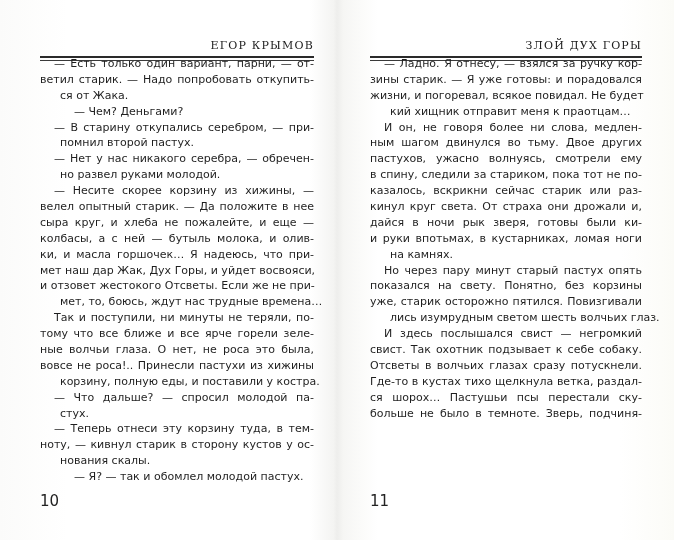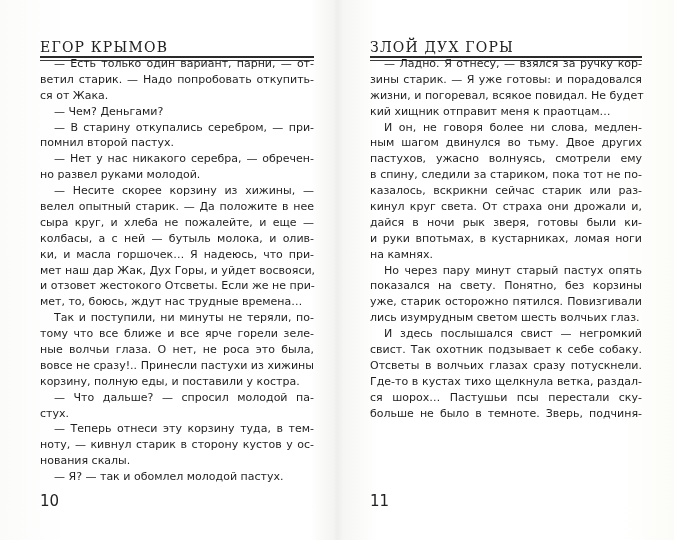--- a/index.html
+++ b/index.html
@@ -7,41 +7,41 @@
   .spread {
     position: relative; width: 674px; height: 540px;
     background: linear-gradient(to right, #fbfbfa 0%, #ffffff 10%, #ffffff 46%, #f4f4f2 49.5%, #eeeeec 50%, #f6f6f4 51%, #ffffff 56%, #ffffff 92%, #fbfbf7 100%);
     font-family: "DejaVu Sans", sans-serif;
     color: #1f1f1f;
   }
   .page { position: absolute; top: 0; height: 540px; }
   .page.left { left: 40px; width: 274px; }
   .page.right { left: 370px; width: 272px; }
   .running-head {
-    position: absolute; top: 39px; left: 0; right: 0;
-    text-align: left;
+    position: absolute; top: 39px; left: 11px; right: 0;
+    text-align: right;
     font-family: "DejaVu Serif", serif;
-    font-size: 14px; letter-spacing: 1.2px;
+    font-size: 11px; letter-spacing: 1.2px;
     color: #202020;
   }
   .rule {
     position: absolute; top: 56px; left: 0; right: 0; height: 5px;
     border-top: 2.2px solid #2a2a2a;
     border-bottom: 0.9px solid #3a3a3a;
   }
   .body-text {
     position: absolute; top: 56px; left: 0; right: 0;
     font-size: 11px; line-height: 15.9px;
   }
   .line {
     display: block; white-space: nowrap;
     text-align: justify; text-align-last: justify;
     height: 15.9px; overflow: visible;
   }
-  .line.last { text-align-last: left; }
+  .line.last { text-align-last: left; margin-left: 20px; }
   .line.indent { padding-left: 14px; }
   .folio {
     position: absolute; top: 492px; left: 0; right: 0;
     text-align: left; font-size: 15px; color: #222;
   }
 </style>
 </head>
 <body>
 
 <div class="spread">
@@ -62,21 +62,21 @@
         <span class="line">велел опытный старик. — Да положите в нее</span>
         <span class="line">сыра круг, и хлеба не пожалейте, и еще —</span>
         <span class="line">колбасы, а с ней — бутыль молока, и олив-</span>
         <span class="line">ки, и масла горшочек… Я надеюсь, что при-</span>
         <span class="line">мет наш дар Жак, Дух Горы, и уйдет восвояси,</span>
         <span class="line">и отзовет жестокого Отсветы. Если же не при-</span>
         <span class="line last">мет, то, боюсь, ждут нас трудные времена…</span>
         <span class="line indent">Так и поступили, ни минуты не теряли, по-</span>
         <span class="line">тому что все ближе и все ярче горели зеле-</span>
         <span class="line">ные волчьи глаза. О нет, не роса это была,</span>
-        <span class="line">вовсе не сразу!.. Принесли пастухи из хижины</span>
+        <span class="line">вовсе не роса!.. Принесли пастухи из хижины</span>
         <span class="line last">корзину, полную еды, и поставили у костра.</span>
         <span class="line indent">— Что дальше? — спросил молодой па-</span>
         <span class="line last">стух.</span>
         <span class="line indent">— Теперь отнеси эту корзину туда, в тем-</span>
         <span class="line">ноту, — кивнул старик в сторону кустов у ос-</span>
         <span class="line last">нования скалы.</span>
         <span class="line indent last">— Я? — так и обомлел молодой пастух.</span>
       </div>
     <div class="folio">10</div>
   </div>

